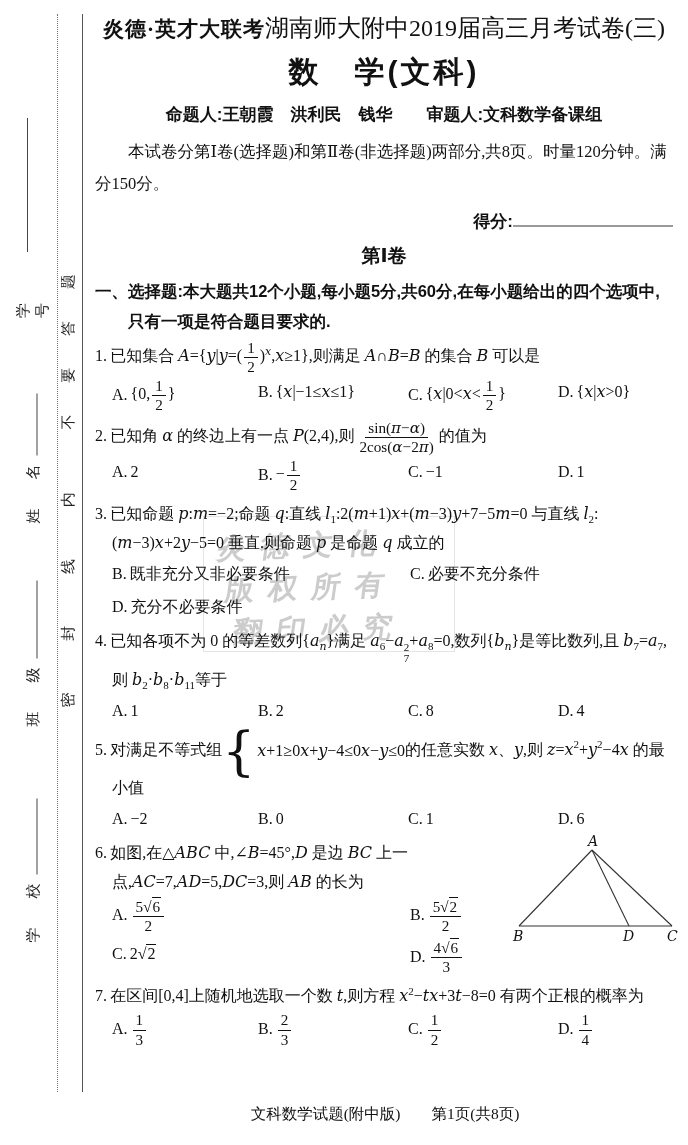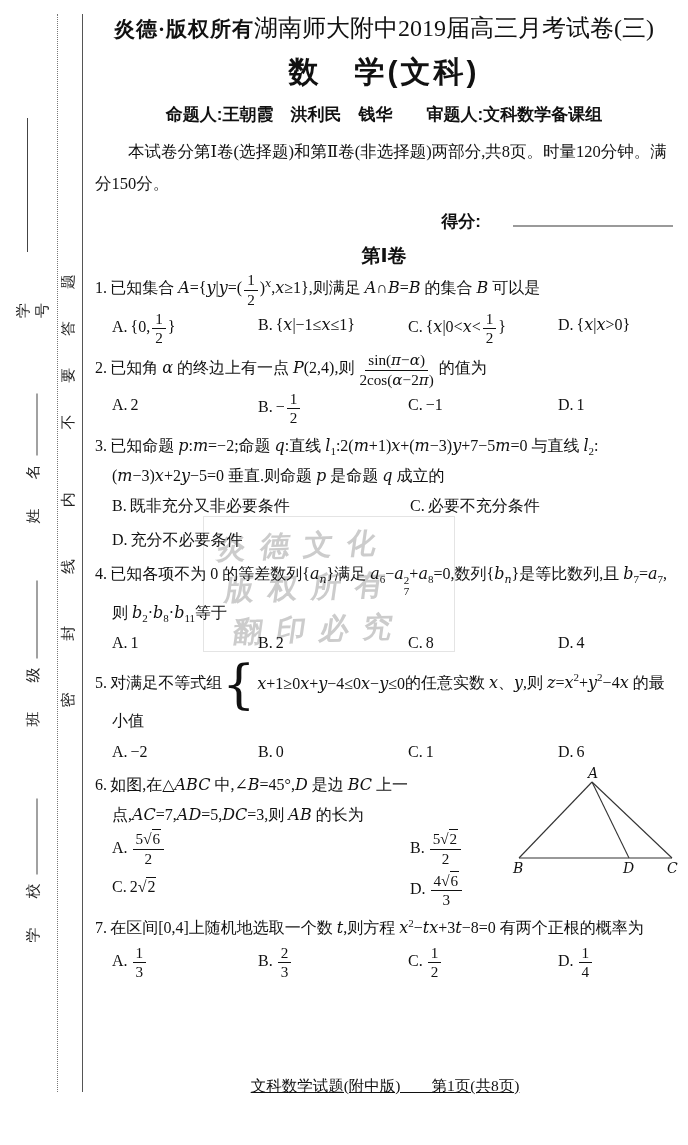--- a/index.html
+++ b/index.html
@@ -25,21 +25,21 @@
   .main{position:absolute;left:95px;top:12px;width:578px;z-index:2;}
   .hdr{text-align:center;font-size:19px;white-space:nowrap;}
   .hdr .brand{font-weight:bold;font-size:21px;letter-spacing:1px;}
   .hdr .rest{font-size:24px;text-align:right;}
   .big-title{text-align:center;font-family:"Liberation Sans","DejaVu Sans",sans-serif;
              font-weight:bold;font-size:30px;letter-spacing:3px;margin-top:8px;}
   .authors{display:flex;justify-content:center;gap:34px;margin-top:10px;
            font-family:"Liberation Sans","DejaVu Sans",sans-serif;font-weight:bold;font-size:17px;}
   .intro{font-size:16.5px;line-height:1.95;text-indent:2em;margin:10px 0 0 0;}
   .score-row{display:flex;justify-content:flex-end;align-items:baseline;margin-top:8px;
-             font-family:"Liberation Sans","DejaVu Sans",sans-serif;font-weight:bold;font-size:17px;gap:32px;}
+             font-family:"Liberation Sans","DejaVu Sans",sans-serif;font-weight:bold;font-size:17px;}
   .score-blank{display:inline-block;width:160px;border-bottom:2px solid #9a9a9a;height:1em;}
   .part-title{text-align:center;font-family:"Liberation Sans","DejaVu Sans",sans-serif;
               font-weight:bold;font-size:19px;margin-top:10px;}
   .section-hdr{font-family:"Liberation Sans","DejaVu Sans",sans-serif;font-weight:bold;
                font-size:16.5px;line-height:1.8;margin-top:8px;padding-left:33px;text-indent:-33px;}
   
   .q{position:relative;font-size:16px;line-height:1.85;margin-top:2px;}
   .qtext{padding-left:17px;text-indent:-17px;}
   .q.has-fig .qtext{max-width:400px;}
   .opts{display:grid;padding-left:17px;margin:1px 0 4px 0;row-gap:4px;align-items:start;}
@@ -61,21 +61,21 @@
   .rad .rb{border-top:1px solid currentColor;padding:0 1px;}
   .cases{display:inline-flex;align-items:center;vertical-align:middle;text-indent:0;}
   .cases .brace{font-size:52px;font-weight:400;line-height:0.85;margin-right:2px;
                 font-family:"DejaVu Serif",serif;}
   .cases .rows{display:flex;flex-direction:row;line-height:1.5;text-align:left;}
   
   .fig{position:absolute;right:-6px;top:-4px;width:190px;height:112px;}
   .fig line{stroke:#333;stroke-width:1.1;}
   .fig text{font-size:14px;font-style:italic;fill:#111;font-family:"DejaVu Serif",serif;}
   
-  .footer{position:absolute;left:82px;right:0;top:1076px;text-align:center;font-size:15.5px;z-index:2;text-decoration:underline;}
+  .footer{position:absolute;left:82px;right:0;top:1104px;text-align:center;font-size:15.5px;z-index:2;}
 </style>
 </head>
 <body>
 
 <div class="page">
 
   <div class="vline-dotted"></div>
   <div class="vline-solid"></div>
 
   <div class="side-label" style="top:198px">
@@ -99,33 +99,34 @@
   <span class="seal" style="width:170px;left:-17px;top:613px;letter-spacing:24px">密 封 线 内</span>
 
   <div class="watermark">
     <span class="wl">炎德文化</span>
     <span class="wl">版权所有</span>
     <span class="wl">翻印必究</span>
   </div>
 
   <div class="main">
     <div class="hdr">
-      <span class="brand">炎德·版权所有</span><span class="rest">湖南师大附中2019届高三月考试卷(三)</span>
+      <span class="brand">炎德·英才大联考</span><span class="rest">湖南师大附中2019届高三月考试卷(三)</span>
     </div>
     <div class="big-title">数　学(文科)</div>
     <div class="authors">
       <span>命题人:王朝霞　洪利民　钱华</span>
       <span>审题人:文科数学备课组</span>
     </div>
     <p class="intro">本试卷分第Ⅰ卷(选择题)和第Ⅱ卷(非选择题)两部分,共8页。时量120分钟。满分150分。</p>
     <div class="score-row">
       <span>得分:</span>
       <span class="score-blank"></span>
     </div>
     <div class="part-title">第Ⅰ卷</div>
+    <div class="section-hdr">一、选择题:本大题共12个小题,每小题5分,共60分,在每小题给出的四个选项中,只有一项是符合题目要求的.</div>
     <div id="questions">
         <div class="q">
           <div class="qtext"><span class="qnum">1.</span> 已知集合 <i>A</i>={<i>y</i>|<i>y</i>=(<span class="frac">
               <span class="num">1</span>
               <span class="den">2</span>
             </span>)<sup><i>x</i></sup>,<i>x</i>≥1},则满足 <i>A</i>∩<i>B</i>=<i>B</i> 的集合 <i>B</i> 可以是</div>
           <div class="opts cols4">
             <span class="opt"><span class="okey">A.</span>{0,<span class="frac">
                 <span class="num">1</span>
                 <span class="den">2</span>

